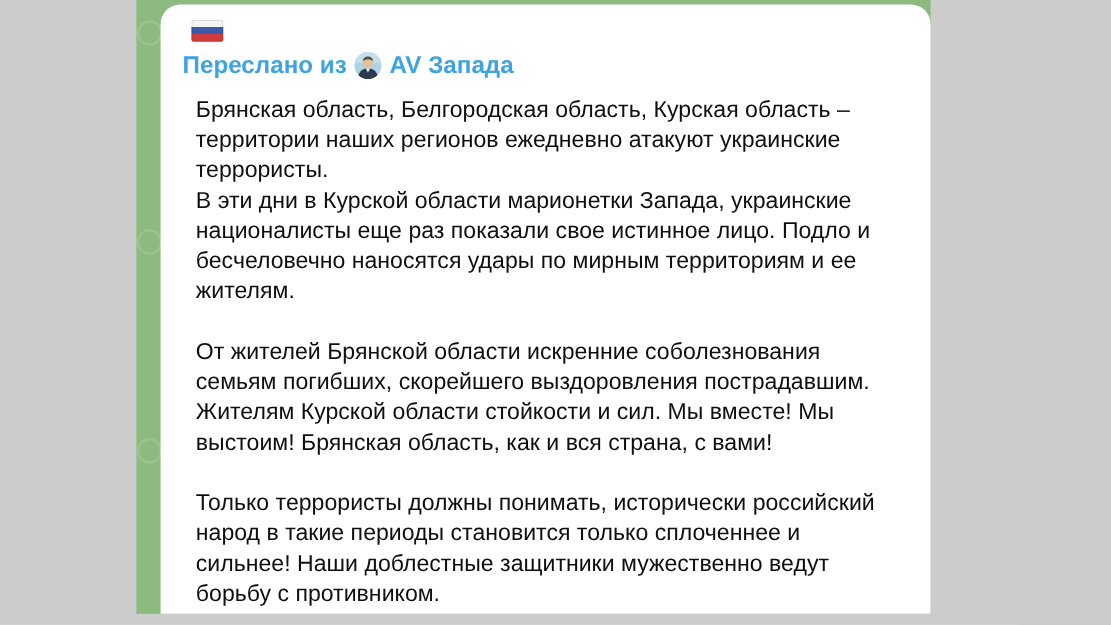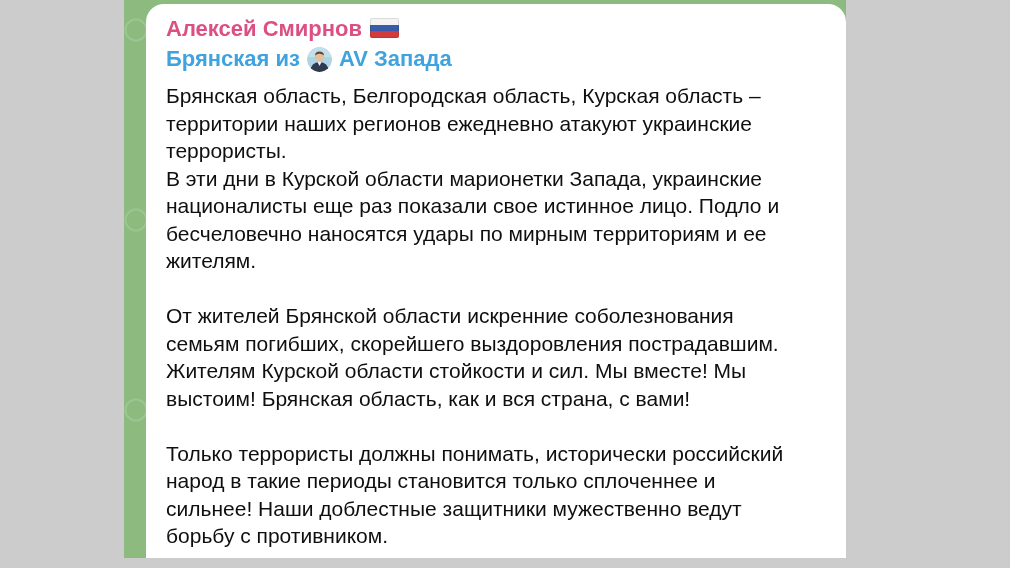--- a/index.html
+++ b/index.html
@@ -54,37 +54,37 @@
   .avatar{
     display:inline-flex;width:25px;height:25px;border-radius:50%;
     overflow:hidden;margin-right:7px;flex:0 0 auto;
   }
   .body-text{
     margin-top:8px;
     font-size:21px;line-height:27.5px;
     color:var(--body-text);
   }
   .body-text p{
-    margin:0;white-space:pre-line;
+    margin:12px;white-space:pre-line;
   }
   .body-text p.gap{margin-top:27.5px;}
 </style>
 </head>
 <body>
 
 <div class="page">
   <div class="chat-area">
     <div class="bubble">
 
       <div class="sender-line">
-        <span>Алексей Смирнов</span><span class="flag"></span>
+        <span class="flag"></span>
       </div>
 
       <div class="fwd-line">
-        <span class="fwd-label">Брянская из</span>
+        <span class="fwd-label">Переслано из</span>
         <span class="avatar">
           <svg width="25" height="25" viewBox="0 0 25 25" xmlns="http://www.w3.org/2000/svg">
             <defs>
               <clipPath id="avclip">
                   <circle cx="12.5" cy="12.5" r="12.5"></circle>
                 </clipPath>
             </defs>
             <g clip-path="url(#avclip)">
               <rect width="25" height="25" fill="#aed4e4"></rect>
               <rect y="0" width="25" height="10" fill="#c2e0ec"></rect>

